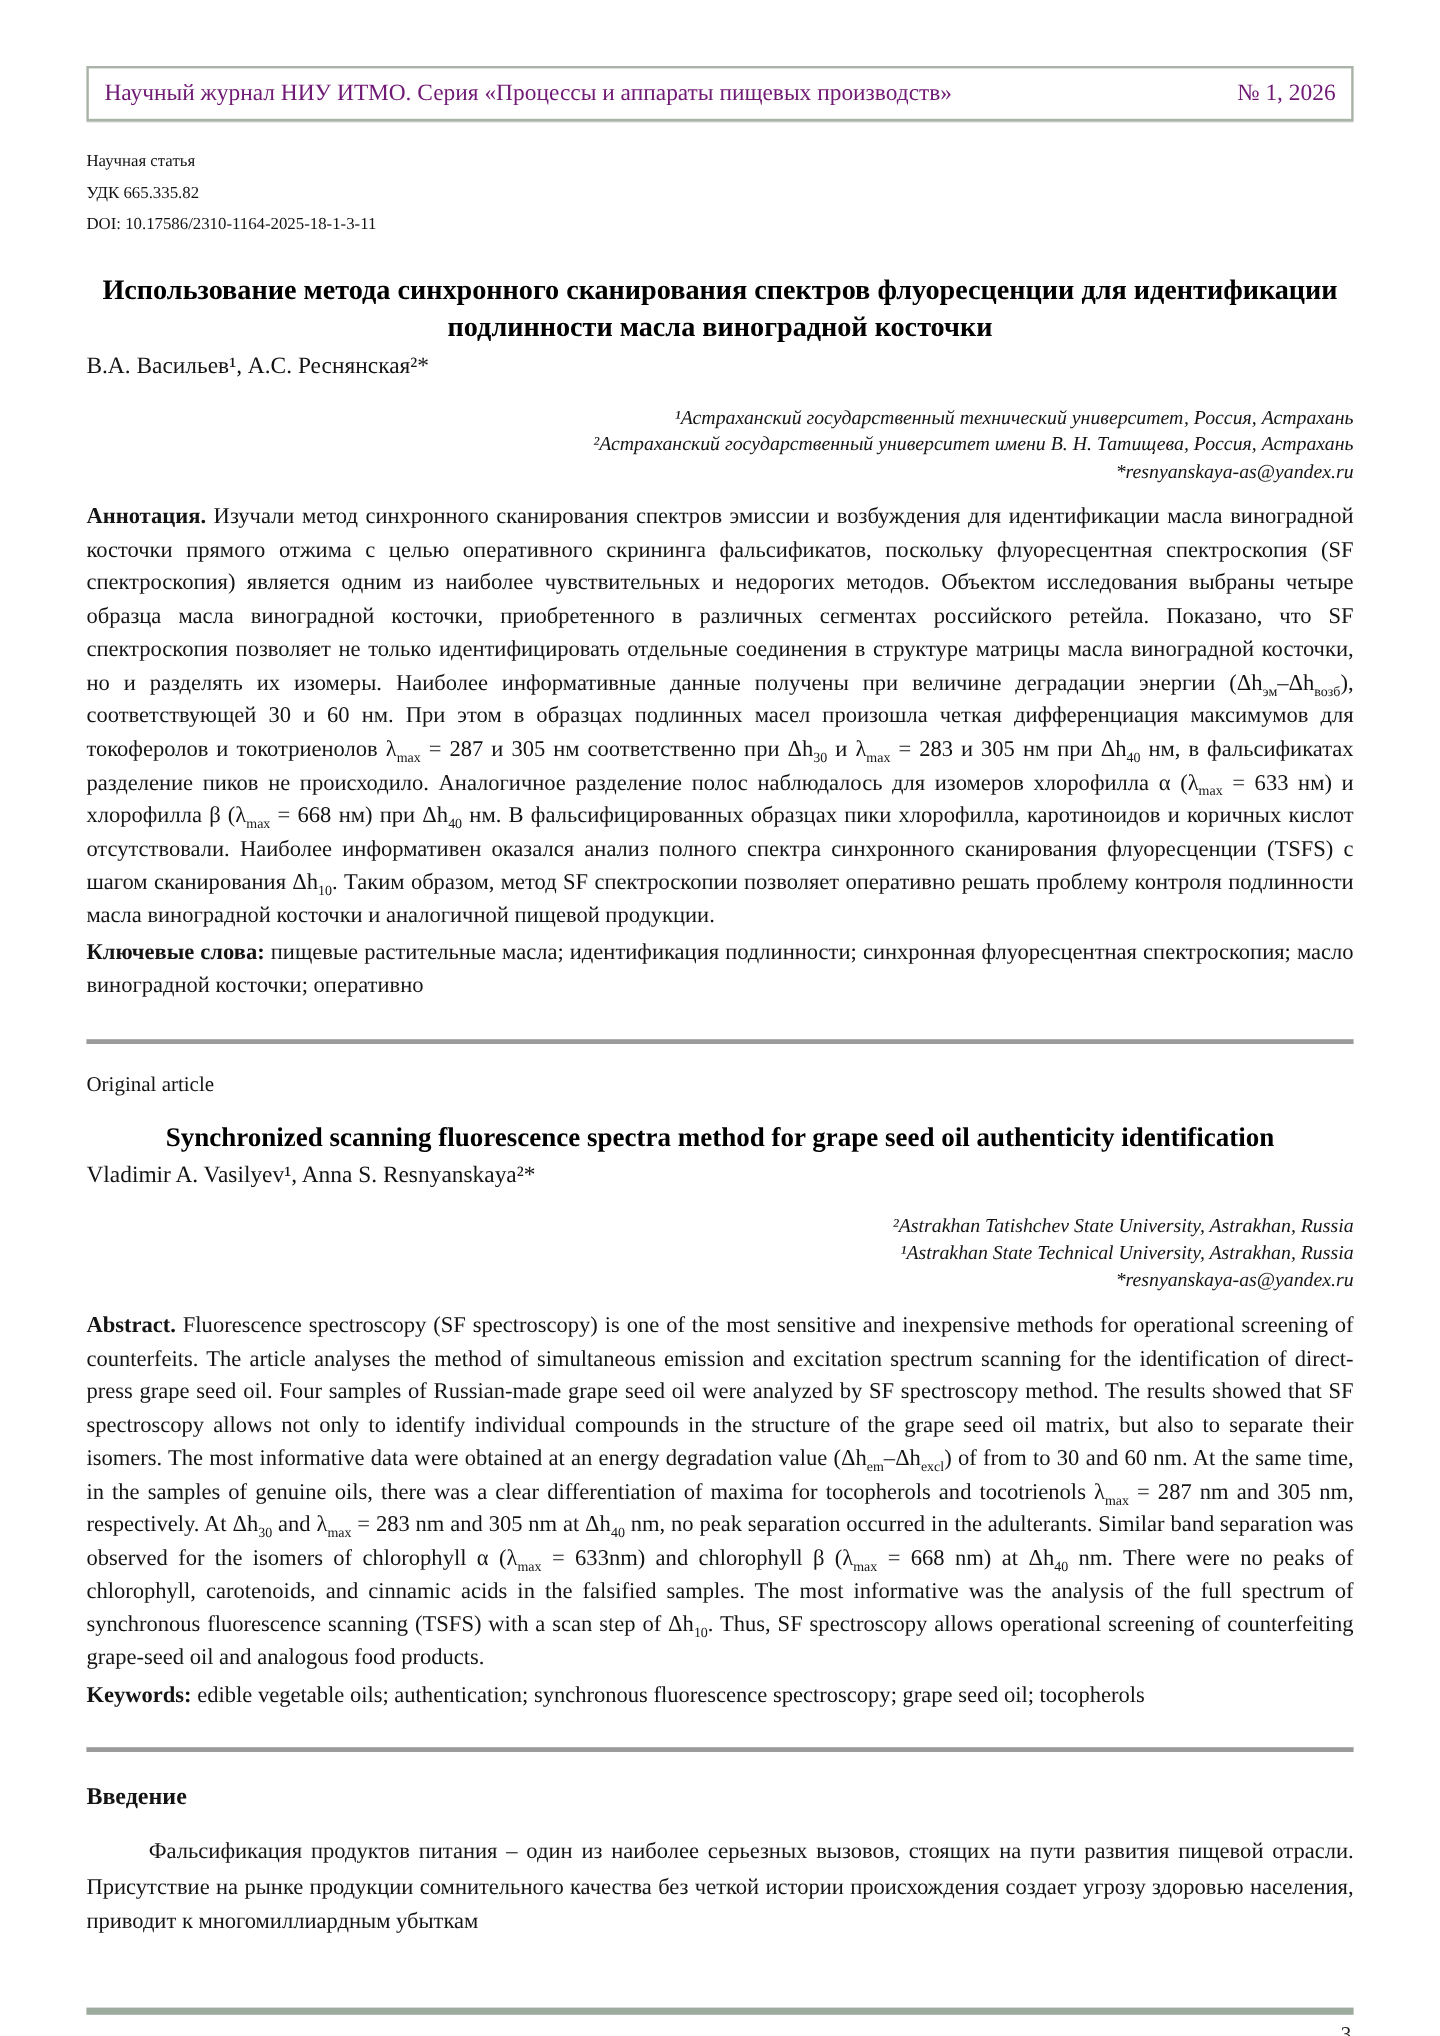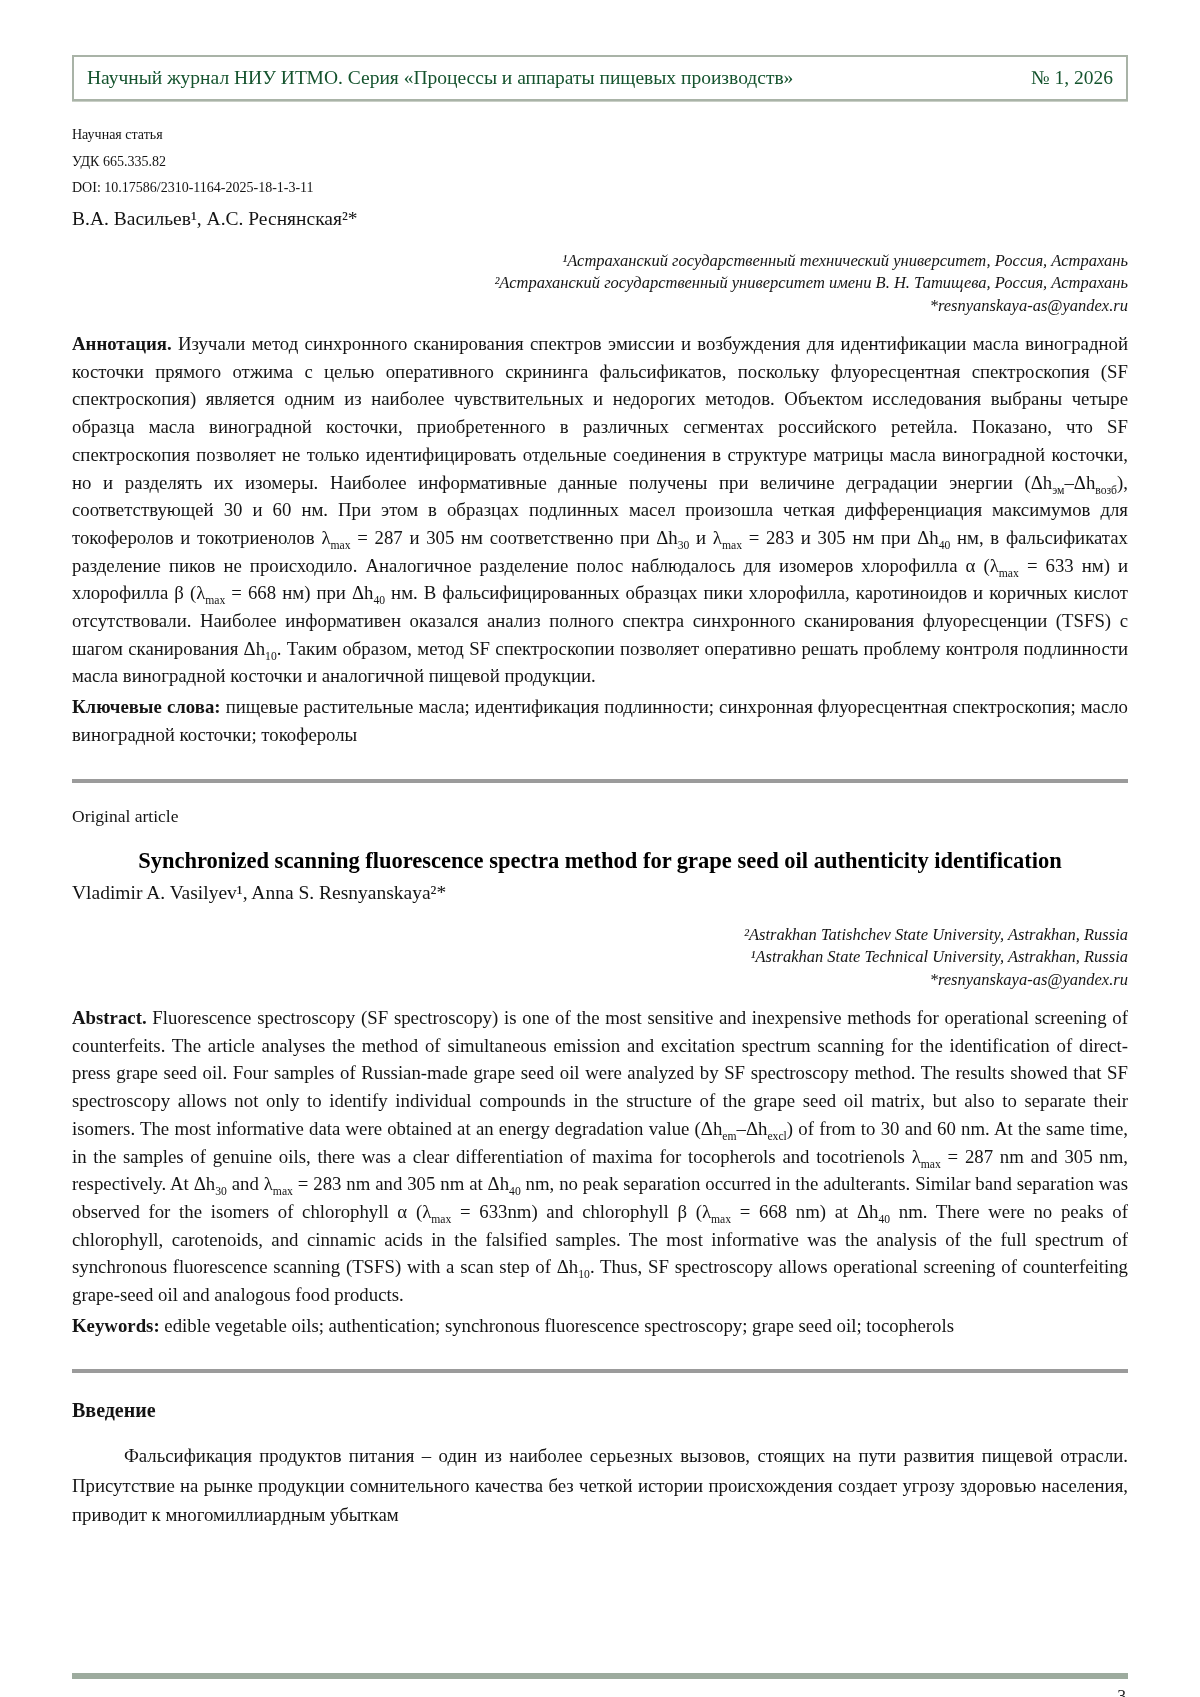--- a/index.html
+++ b/index.html
@@ -16,21 +16,21 @@
 
   
   .journal-box {
     margin: 55px 72px 0 72px;
     height: 46px;
     border: 2px solid #a9b3a7;
     box-shadow: 0 1px 0 #c9cfc6;
     display: flex; align-items: center; justify-content: space-between;
     padding: 0 13px;
     font-size: 19.5px;
-    color: #14532d;
+    color: #701a75;
   }
 
   
   .meta { margin-top: 21px; font-size: 14px; line-height: 26.5px; color: #131313; }
 
   
   .title-ru, .title-en {
     text-align: center; font-weight: bold; color: #000;
   }
   .title-ru { margin-top: 25px; font-size: 23.5px; line-height: 31px; }
@@ -68,32 +68,33 @@
   </div>
 
   <div class="content">
 
     <div class="meta">
       <div>Научная статья</div>
       <div>УДК 665.335.82</div>
       <div>DOI: 10.17586/2310-1164-2025-18-1-3-11</div>
     </div>
 
+    <h1 class="title-ru">Использование метода синхронного сканирования спектров флуоресценции для идентификации подлинности масла виноградной косточки</h1>
 
     <div class="authors">В.А. Васильев¹, А.С. Реснянская²*</div>
 
     <div class="affiliations">
       <div>¹Астраханский государственный технический университет, Россия, Астрахань</div>
       <div>²Астраханский государственный университет имени В. Н. Татищева, Россия, Астрахань</div>
       <div>*resnyanskaya-as@yandex.ru</div>
     </div>
 
     <p class="para"><b>Аннотация.</b><span> Изучали метод синхронного сканирования спектров эмиссии и возбуждения для идентификации масла виноградной косточки прямого отжима с целью оперативного скрининга фальсификатов, поскольку флуоресцентная спектроскопия (SF спектроскопия) является одним из наиболее чувствительных и недорогих методов. Объектом исследования выбраны четыре образца масла виноградной косточки, приобретенного в различных сегментах российского ретейла. Показано, что SF спектроскопия позволяет не только идентифицировать отдельные соединения в структуре матрицы масла виноградной косточки, но и разделять их изомеры. Наиболее информативные данные получены при величине деградации энергии (Δh<sub>эм</sub>–Δh<sub>возб</sub>), соответствующей 30 и 60 нм. При этом в образцах подлинных масел произошла четкая дифференциация максимумов для токоферолов и токотриенолов λ<sub>max</sub> = 287 и 305 нм соответственно при Δh<sub>30</sub> и λ<sub>max</sub> = 283 и 305 нм при Δh<sub>40</sub> нм, в фальсификатах разделение пиков не происходило. Аналогичное разделение полос наблюдалось для изомеров хлорофилла α (λ<sub>max</sub> = 633 нм) и хлорофилла β (λ<sub>max</sub> = 668 нм) при Δh<sub>40</sub> нм. В фальсифицированных образцах пики хлорофилла, каротиноидов и коричных кислот отсутствовали. Наиболее информативен оказался анализ полного спектра синхронного сканирования флуоресценции (TSFS) с шагом сканирования Δh<sub>10</sub>. Таким образом, метод SF спектроскопии позволяет оперативно решать проблему контроля подлинности масла виноградной косточки и аналогичной пищевой продукции.</span></p>
 
-    <p class="para keywords"><b>Ключевые слова:</b><span> пищевые растительные масла; идентификация подлинности; синхронная флуоресцентная спектроскопия; масло виноградной косточки; токоферолы</span></p>
+    <p class="para keywords"><b>Ключевые слова:</b><span> пищевые растительные масла; идентификация подлинности; синхронная флуоресцентная спектроскопия; масло виноградной косточки; оперативно</span></p>
 
     <div class="divider"></div>
 
     <div class="article-type-en">Original article</div>
 
     <h1 class="title-en">Synchronized scanning fluorescence spectra method for grape seed oil authenticity identification</h1>
 
     <div class="authors">Vladimir A. Vasilyev¹, Anna S. Resnyanskaya²*</div>
 
     <div class="affiliations">

